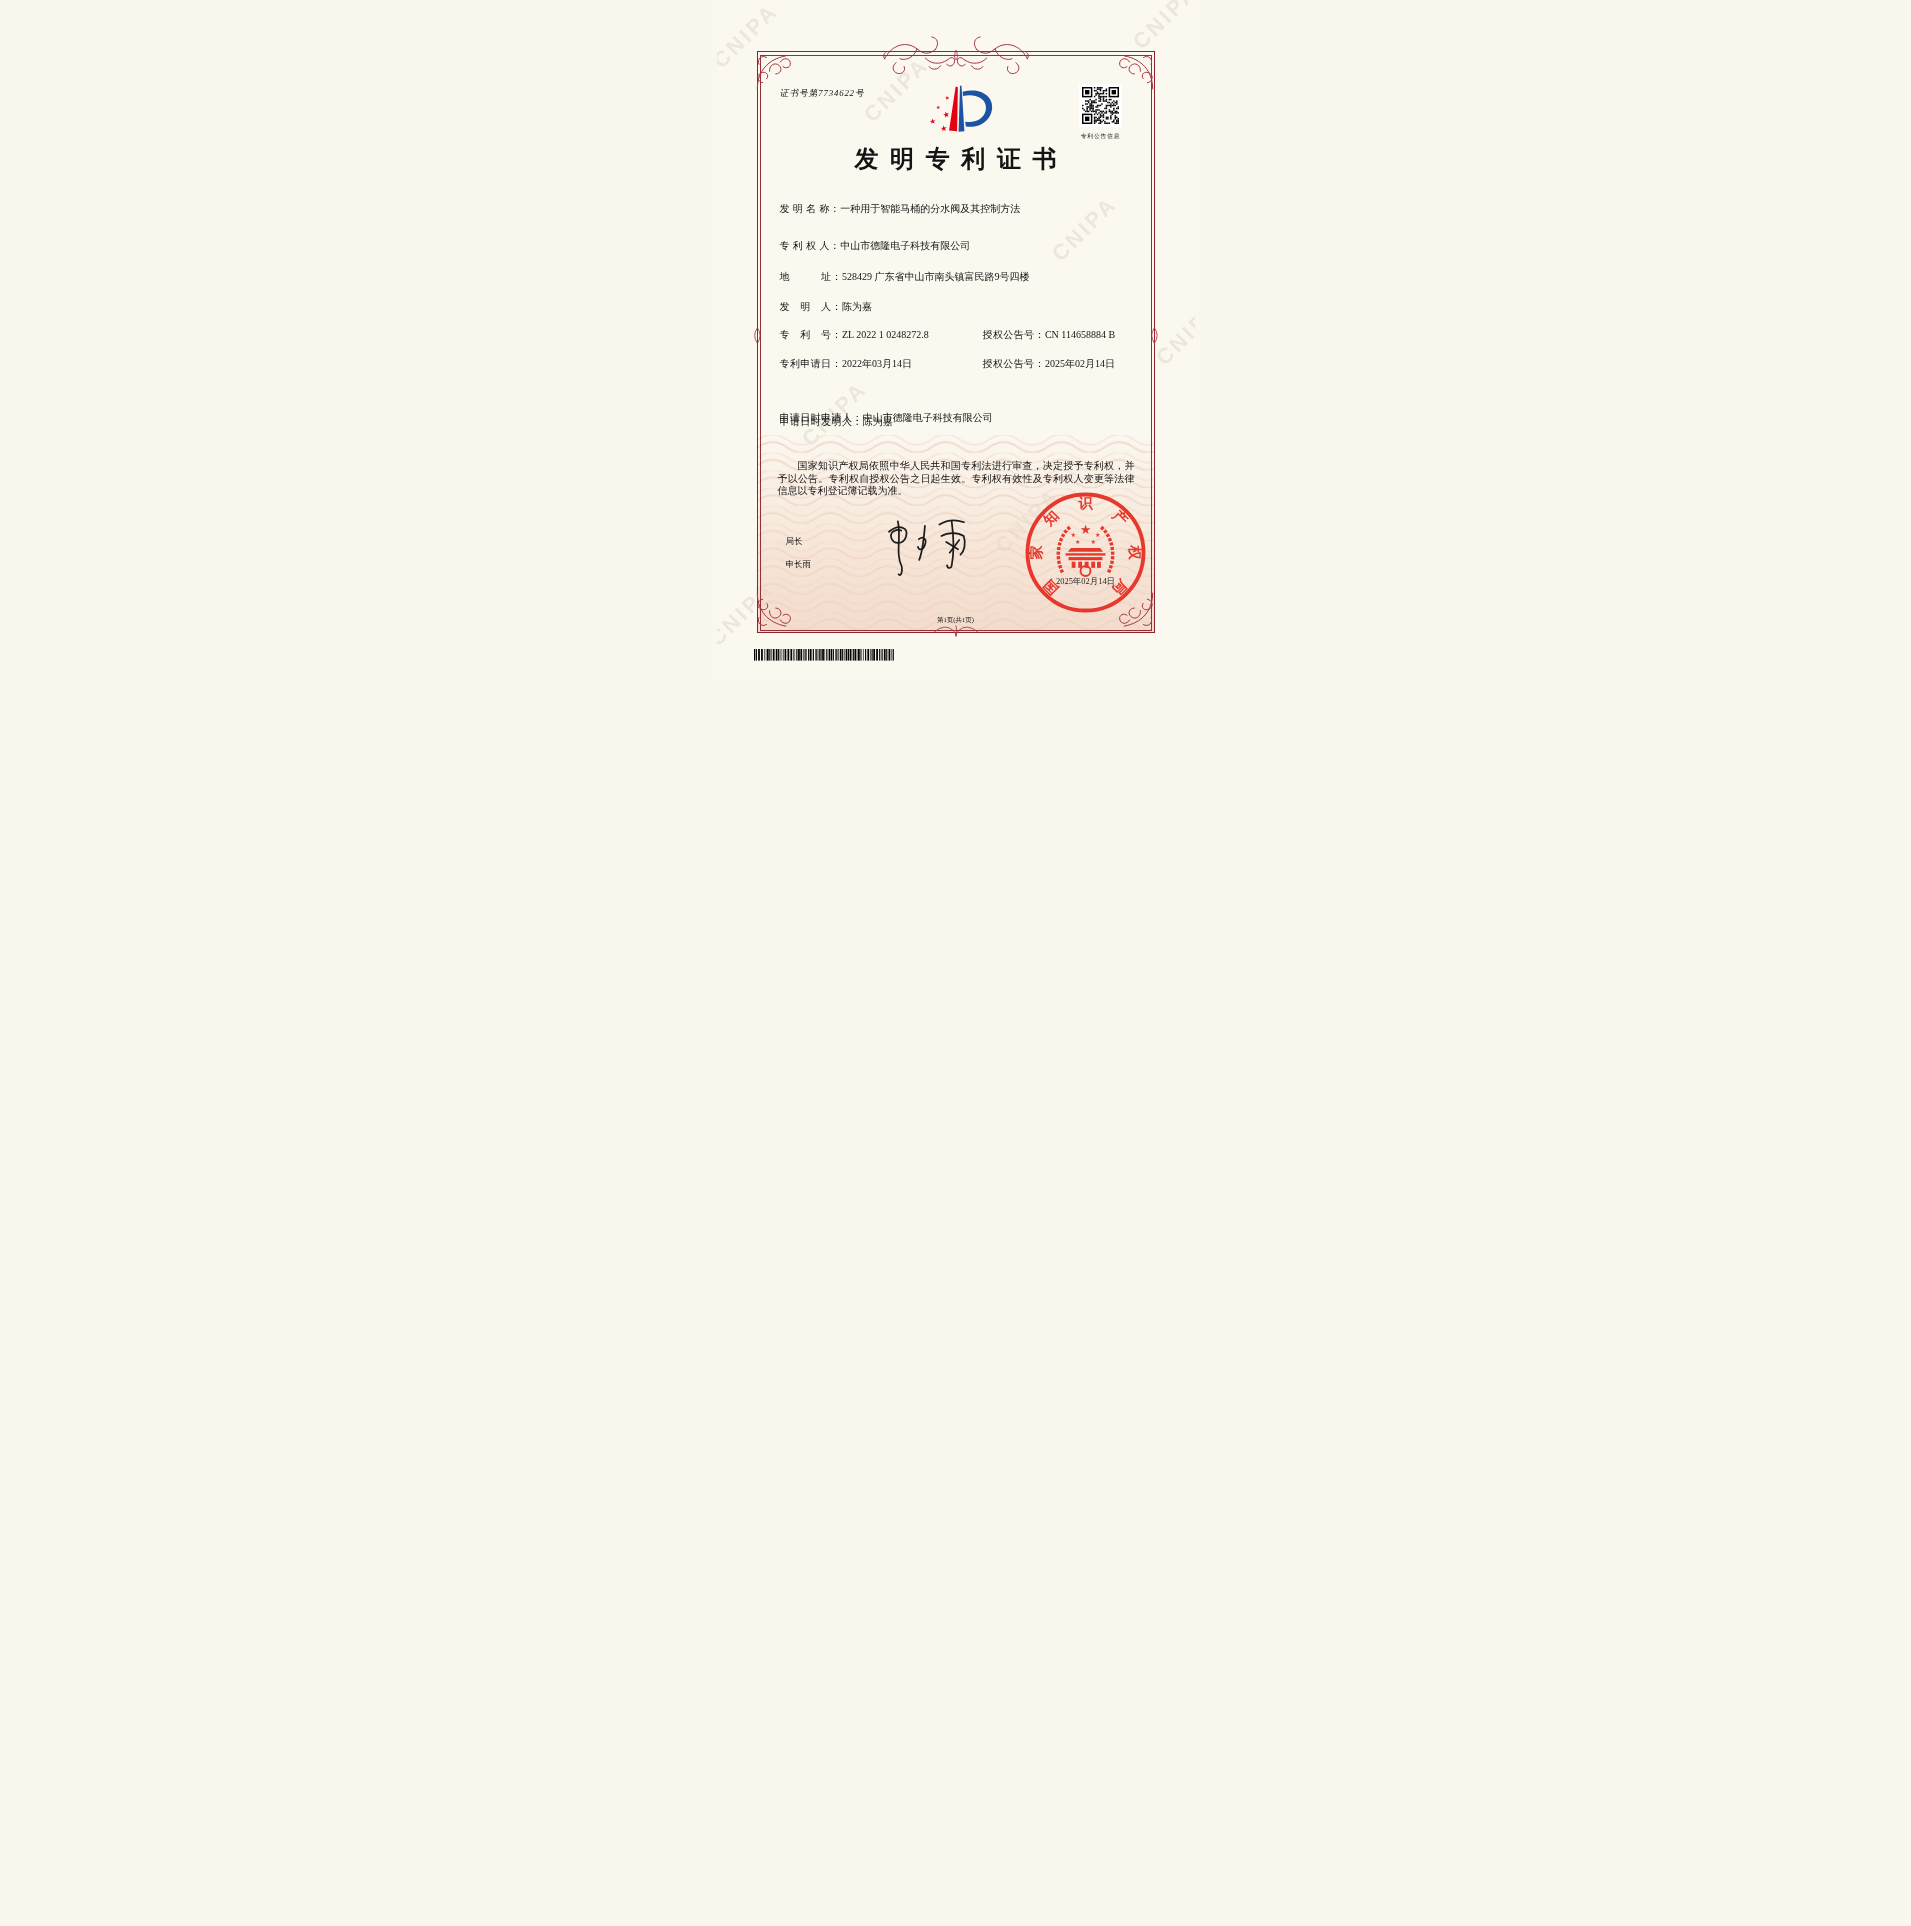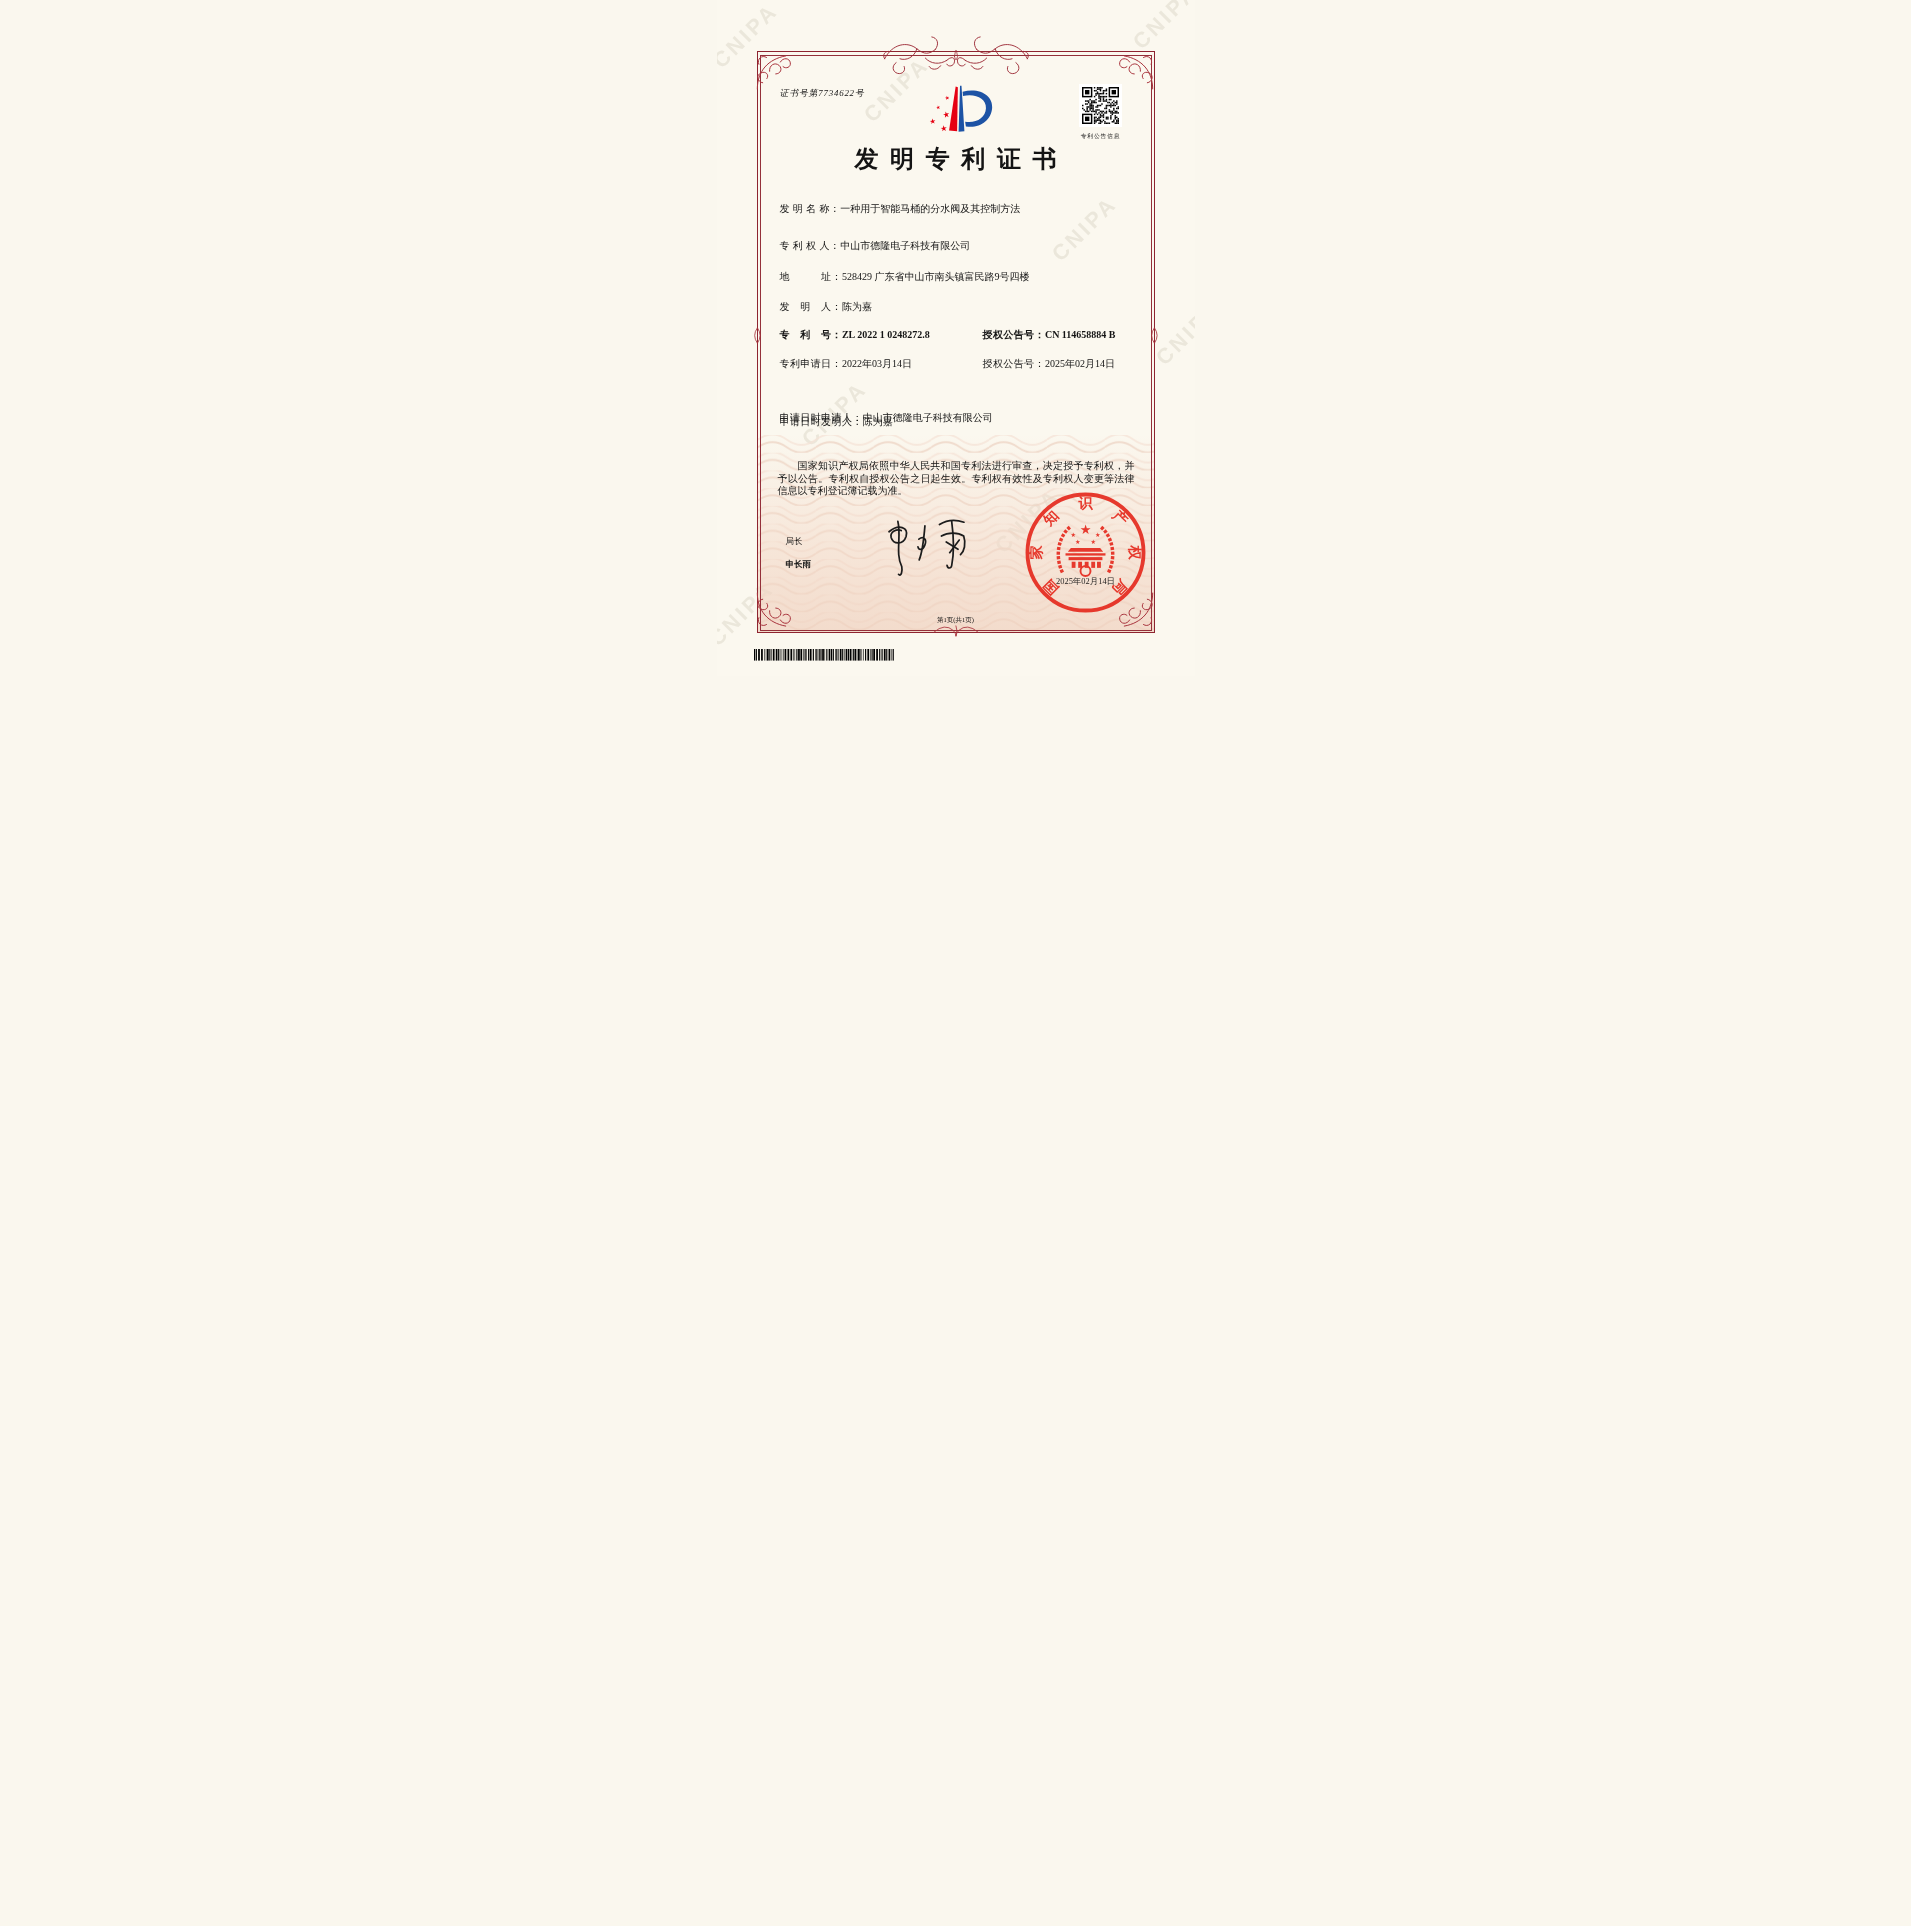--- a/index.html
+++ b/index.html
@@ -28,21 +28,21 @@
          letter-spacing:11.6px;text-indent:11.6px;z-index:4;}
   
   .field-row{position:absolute;left:63px;font-size:10px;z-index:4;white-space:nowrap;}
   .field-row .lab{letter-spacing:0.4px;}
   .f-right{position:absolute;left:203px;top:0;text-align:right;}
   
   #paragraph{left:61px;top:460px;width:357px;font-size:10px;line-height:12.7px;
              text-align:justify;text-indent:2em;z-index:4;}
   
   #sig-title{left:69px;top:536px;font-size:8.5px;z-index:4;}
-  #sig-name{left:69px;top:559px;font-size:8.5px;z-index:4;font-weight:bold;}
+  #sig-name{left:69px;top:559px;font-size:8.5px;z-index:4;}
   #sig-svg{left:162px;top:515px;width:96px;height:75px;z-index:4;}
   
   #seal{left:307px;top:491px;width:123px;height:123px;z-index:5;opacity:.95;}
   
   #page-indicator{left:0;top:616px;width:478px;text-align:center;font-size:6.5px;z-index:4;}
   #barcode{left:37px;top:649px;width:141px;height:11.6px;z-index:4;}
 </style>
 </head>
 <body>
 
@@ -362,21 +362,21 @@
   </div>
   <div class="field-row" style="top:239px;">
     <span class="lab">专 利 权 人：</span><span>中山市德隆电子科技有限公司</span>
   </div>
   <div class="field-row" style="top:270px;">
     <span class="lab">地　　　址：</span><span>528429 广东省中山市南头镇富民路9号四楼</span>
   </div>
   <div class="field-row" style="top:300px;">
     <span class="lab">发　明　人：</span><span>陈为嘉</span>
   </div>
-  <div class="field-row" style="top:328px;font-weight:bold;">
+  <div class="field-row" style="top:328px;">
     <span class="lab">专　利　号：</span><span>ZL 2022 1 0248272.8</span>
     <span class="f-right">
       <span class="lab">授权公告号：</span><span>CN 114658884 B</span>
     </span>
   </div>
   <div class="field-row" style="top:357px;">
     <span class="lab">专利申请日：</span><span>2022年03月14日</span>
     <span class="f-right">
       <span class="lab">授权公告号：</span><span>2025年02月14日</span>
     </span>

